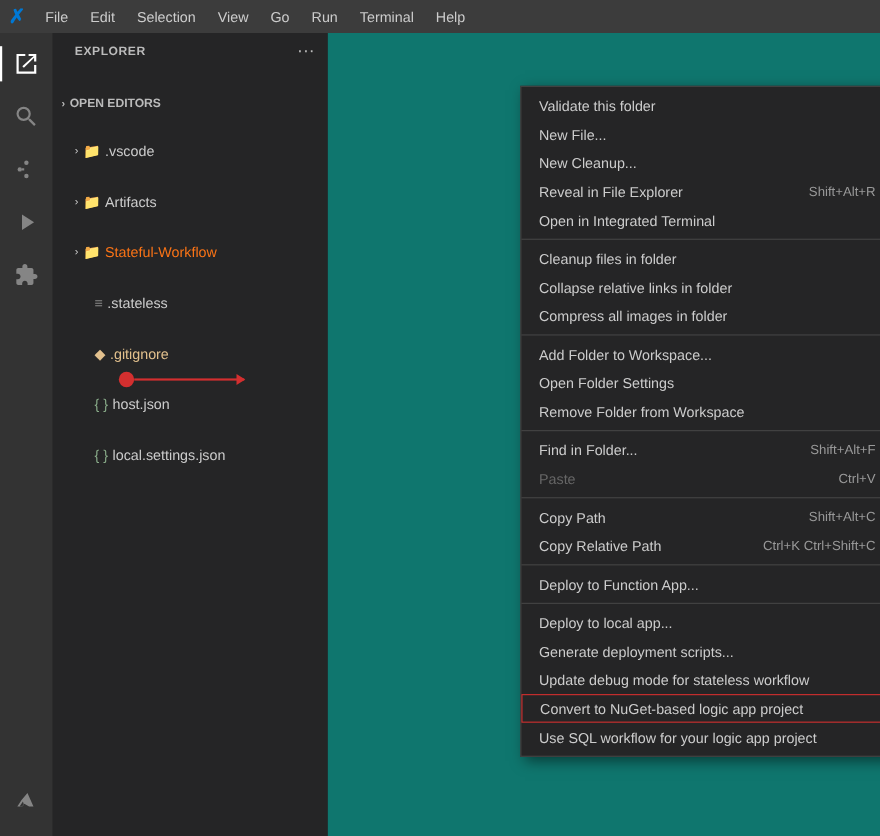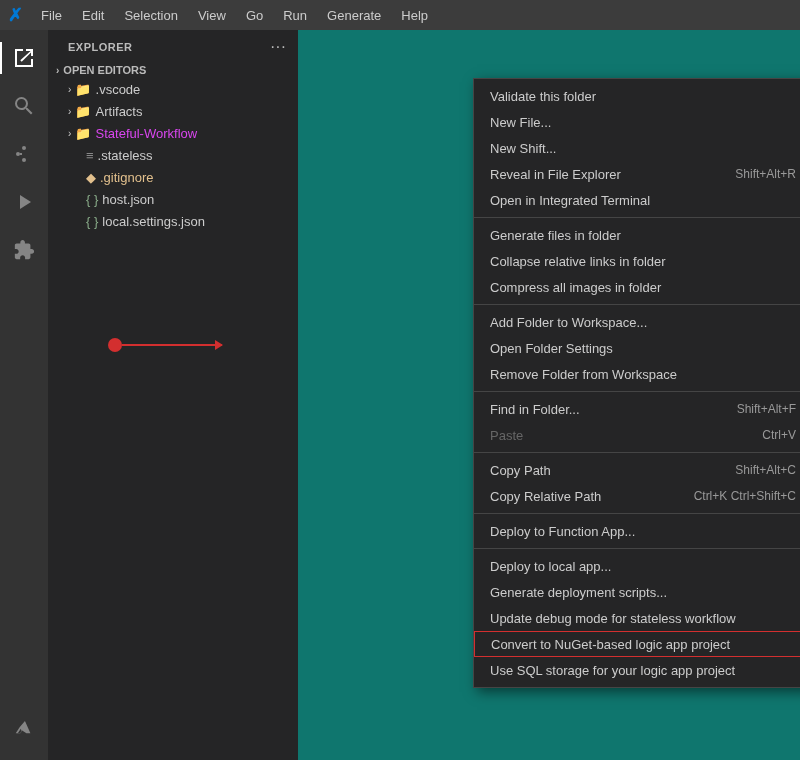--- a/index.html
+++ b/index.html
@@ -80,20 +80,21 @@
     }
 
     
     .sidebar {
       width: 250px;
       background: #252526;
       display: flex;
       flex-direction: column;
       flex-shrink: 0;
       position: relative;
+      gap: 24px;
     }
 
     .sidebar-header {
       display: flex;
       align-items: center;
       justify-content: space-between;
       padding: 8px 12px 4px 20px;
       color: #bbbbbbb;
     }
     .sidebar-header-title {
@@ -211,21 +212,21 @@
 <body>
 
 <div class="menu-bar">
   <span class="app-icon" style="color:#0078d4; font-size:18px; font-weight:bold;">✗</span>
   <span class="menu-item">File</span>
   <span class="menu-item">Edit</span>
   <span class="menu-item">Selection</span>
   <span class="menu-item">View</span>
   <span class="menu-item">Go</span>
   <span class="menu-item">Run</span>
-  <span class="menu-item">Generate</span>
+  <span class="menu-item">Terminal</span>
   <span class="menu-item">Help</span>
 </div>
 
 <div class="main-layout">
 
   <div class="activity-bar">
     <div class="activity-icon active">
       <svg width="24" height="24" viewBox="0 0 24 24" fill="currentColor">
           <path d="M3 3h8v2H5v14h14v-6h2v8H3V3zm11 0h7v7h-2V6.4l-9.3 9.3-1.4-1.4L18.6 5H14V3z"></path>
         </svg>
@@ -279,21 +280,21 @@
       <span>.vscode</span>
     </div>
     <div class="tree-item">
       <span class="chevron">›</span>
       <span style="color:#dcb67a;">📁</span>
       <span>Artifacts</span>
     </div>
     <div class="tree-item">
       <span class="chevron">›</span>
       <span style="color:#4ec9b0;">📁</span>
-      <span style="color:#d946ef;">Stateful-Workflow</span>
+      <span style="color:#f97316;">Stateful-Workflow</span>
     </div>
     <div class="tree-item">
       <span style="width:14px; display:inline-block;"></span>
       <span style="color:#888;">≡</span>
       <span>.stateless</span>
     </div>
     <div class="tree-item">
       <span style="width:14px; display:inline-block;"></span>
       <span style="color:#e2c08d;">◆</span>
       <span style="color:#e2c08d;">.gitignore</span>
@@ -321,36 +322,36 @@
 
       <div class="ctx-item">
         <span>Validate this folder</span>
         <span class="ctx-shortcut"></span>
       </div>
       <div class="ctx-item">
         <span>New File...</span>
         <span class="ctx-shortcut"></span>
       </div>
       <div class="ctx-item">
-        <span>New Shift...</span>
+        <span>New Cleanup...</span>
         <span class="ctx-shortcut"></span>
       </div>
       <div class="ctx-item">
         <span>Reveal in File Explorer</span>
         <span class="ctx-shortcut">Shift+Alt+R</span>
       </div>
       <div class="ctx-item">
         <span>Open in Integrated Terminal</span>
         <span class="ctx-shortcut"></span>
       </div>
 
       <div class="ctx-divider"></div>
 
       <div class="ctx-item">
-        <span>Generate files in folder</span>
+        <span>Cleanup files in folder</span>
       </div>
       <div class="ctx-item">
         <span>Collapse relative links in folder</span>
       </div>
       <div class="ctx-item">
         <span>Compress all images in folder</span>
       </div>
 
       <div class="ctx-divider"></div>
 
@@ -400,19 +401,19 @@
       <div class="ctx-item">
         <span>Generate deployment scripts...</span>
       </div>
       <div class="ctx-item">
         <span>Update debug mode for stateless workflow</span>
       </div>
       <div class="ctx-item highlighted-item" style="border: 1px solid #d32f2f;">
         <span>Convert to NuGet-based logic app project</span>
       </div>
       <div class="ctx-item">
-        <span>Use SQL storage for your logic app project</span>
+        <span>Use SQL workflow for your logic app project</span>
       </div>
 
     </div>
   </div>
 
 </div>
 
 </body></html>

